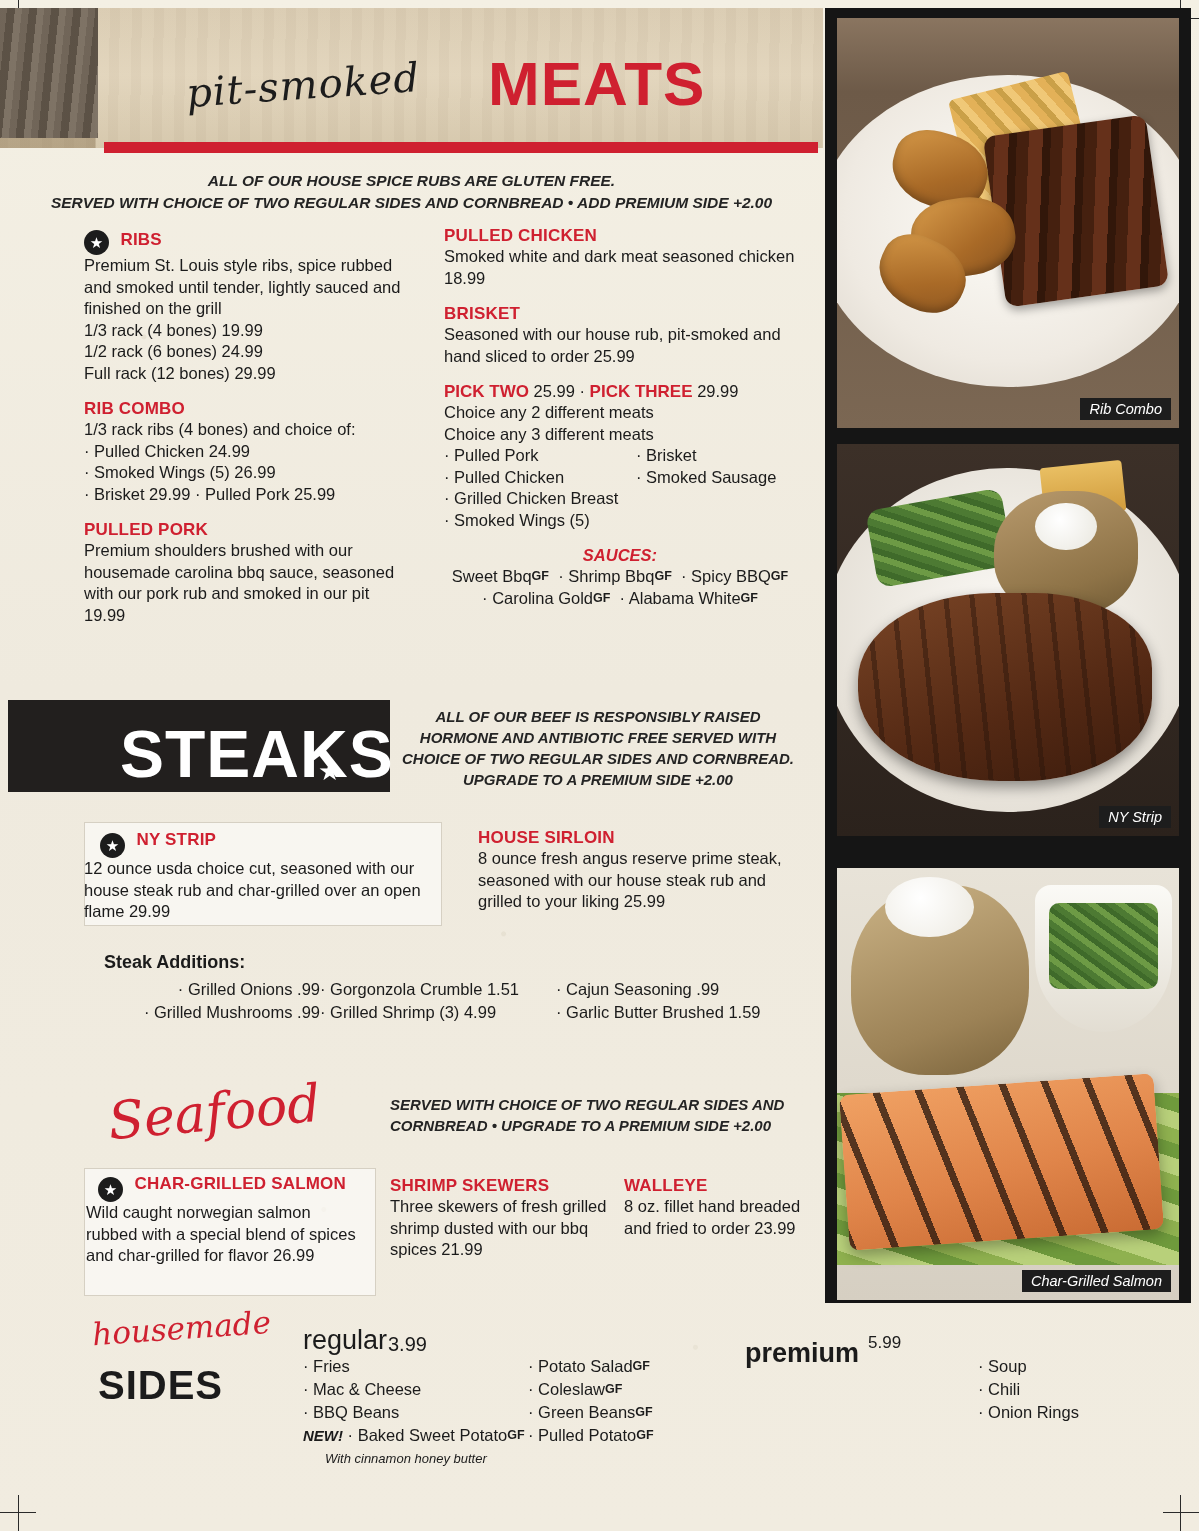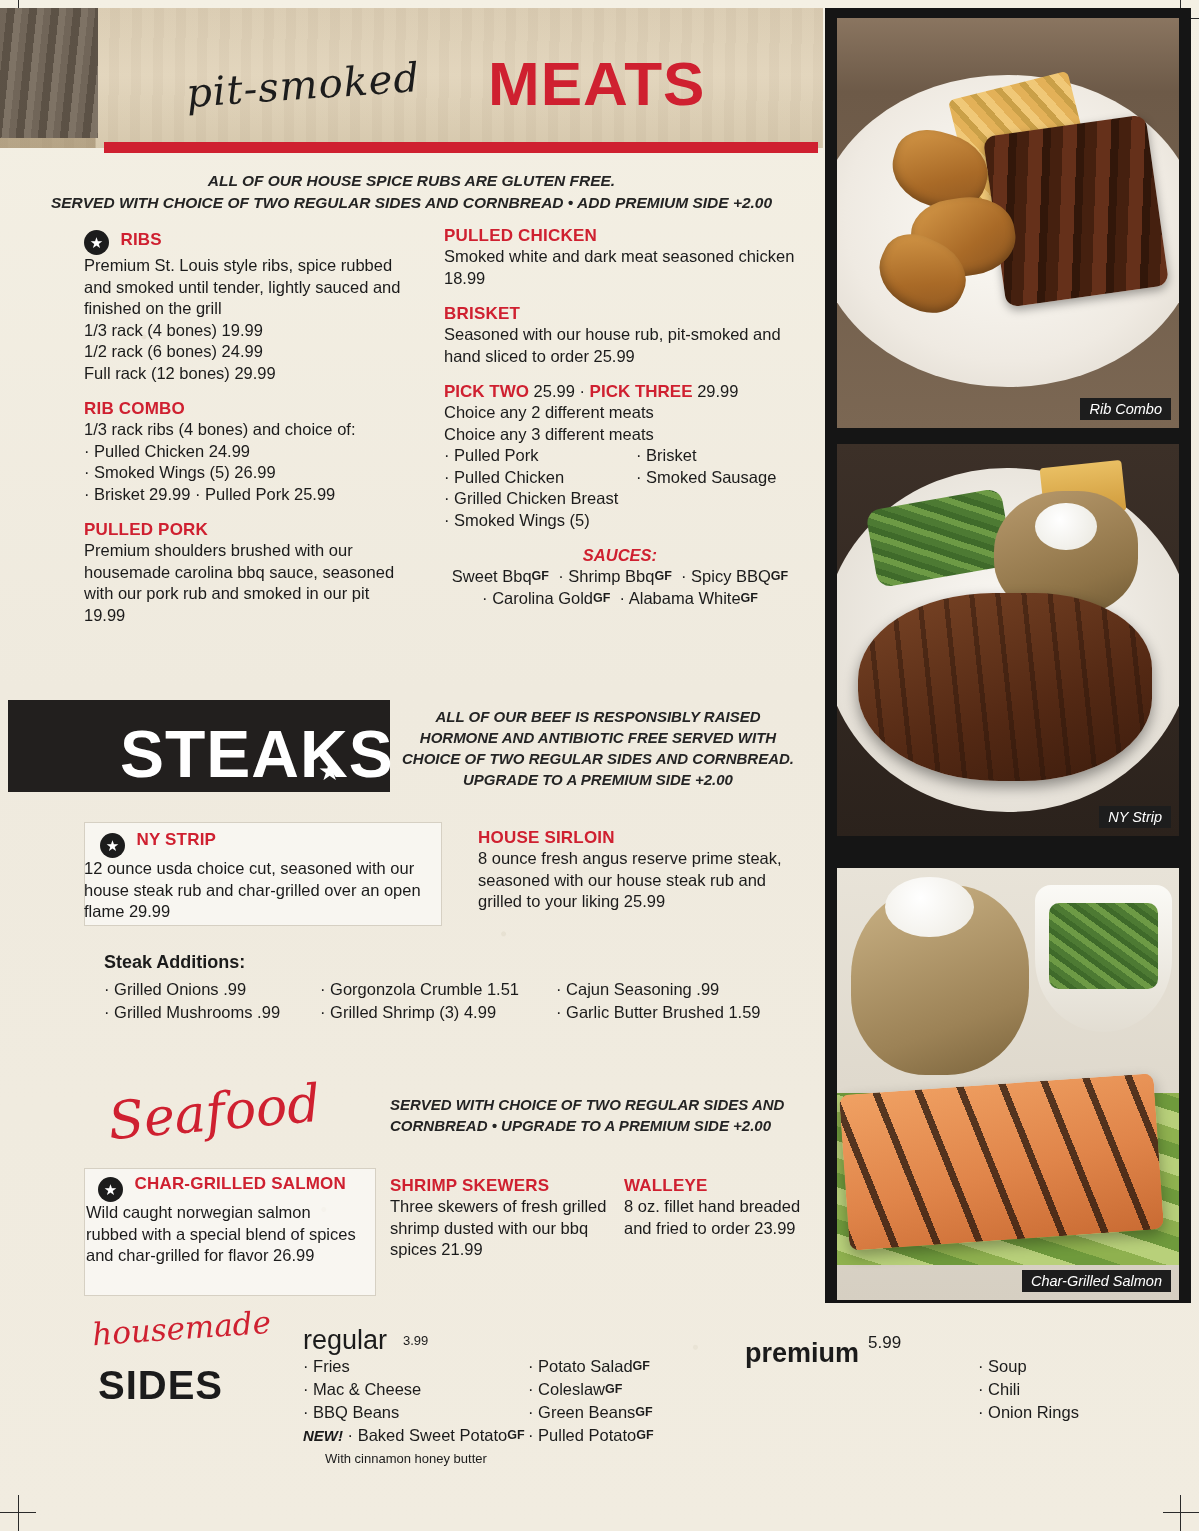--- a/index.html
+++ b/index.html
@@ -115,21 +115,21 @@
   }
   .nystrip{left:84px;top:822px;width:356px;height:102px;}
   .salmonbox{left:84px;top:1168px;width:290px;height:126px;}
 
   .nystrip-txt{position:absolute;left:100px;top:830px;width:350px;}
   .sirloin-txt{position:absolute;left:478px;top:828px;width:320px;}
 
   .add-title{position:absolute;left:104px;top:952px;font-size:18px;font-weight:bold;}
   .add-grid{position:absolute;left:104px;top:978px;width:700px;font-size:16.5px;line-height:23px;}
   .add-grid .row{display:flex;}
-  .add-grid .c1{width:216px;}
+  .add-grid .c1{width:216px;text-align:right;}
   .add-grid .c2{width:236px;}
   .add-grid .c3{width:248px;}
 
   
   .seafood-word{
     position:absolute;left:108px;top:1082px;
     font-family:"DejaVu Serif", serif;font-style:italic;font-size:52px;color:#cf2030;
     transform:rotate(-5deg);
   }
   .seafood-note{
@@ -143,21 +143,21 @@
   
   .housemade{
     position:absolute;left:92px;top:1310px;
     font-family:"DejaVu Serif", serif;font-style:italic;font-size:31px;color:#cf2030;
     transform:rotate(-4deg);
   }
   .sides-word{
     position:absolute;left:98px;top:1363px;font-size:40px;font-weight:bold;letter-spacing:1px;
   }
   .regular-h{position:absolute;left:303px;top:1325px;font-size:27px;font-weight:normal;}
-  .regular-p{position:absolute;left:403px;top:1333px;font-size:13px;}
+  .regular-p{position:absolute;left:388px;top:1333px;font-size:20px;}
   .premium-h{position:absolute;left:745px;top:1325px;font-size:27px;font-weight:bold;margin-top:13px;}
   .premium-p{position:absolute;left:868px;top:1333px;font-size:17px;}
 
   .list{font-size:16.5px;line-height:23px;}
   .reg-c1{position:absolute;left:303px;top:1355px;width:225px;}
   .reg-c2{position:absolute;left:528px;top:1355px;width:200px;}
   .prem-c1{position:absolute;left:745px;top:1355px;width:230px;}
   .prem-c2{position:absolute;left:978px;top:1355px;width:160px;}
   .newtag{font-style:italic;font-weight:bold;font-size:15px;}
   .sub-note{font-size:13px;}
@@ -432,21 +432,21 @@
   <div class="premium-p">5.99</div>
 
   <div class="list reg-c1">
     <div>· Fries</div>
     <div>· Mac &amp; Cheese</div>
     <div>· BBQ Beans</div>
     <div>
       <span class="newtag">NEW!</span>
       <span>· Baked Sweet Potato</span><span class="gf">GF</span>
     </div>
-    <div class="sub-note" style="margin-left:22px;">With cinnamon honey butter</div>
+    <div class="sub-note" style="margin-left:22px;font-style:italic;">With cinnamon honey butter</div>
   </div>
 
   <div class="list reg-c2">
     <div><span>· Potato Salad</span><span class="gf">GF</span></div>
     <div><span>· Coleslaw</span><span class="gf">GF</span></div>
     <div><span>· Green Beans</span><span class="gf">GF</span></div>
     <div><span>· Pulled Potato</span><span class="gf">GF</span></div>
   </div>
 
 

